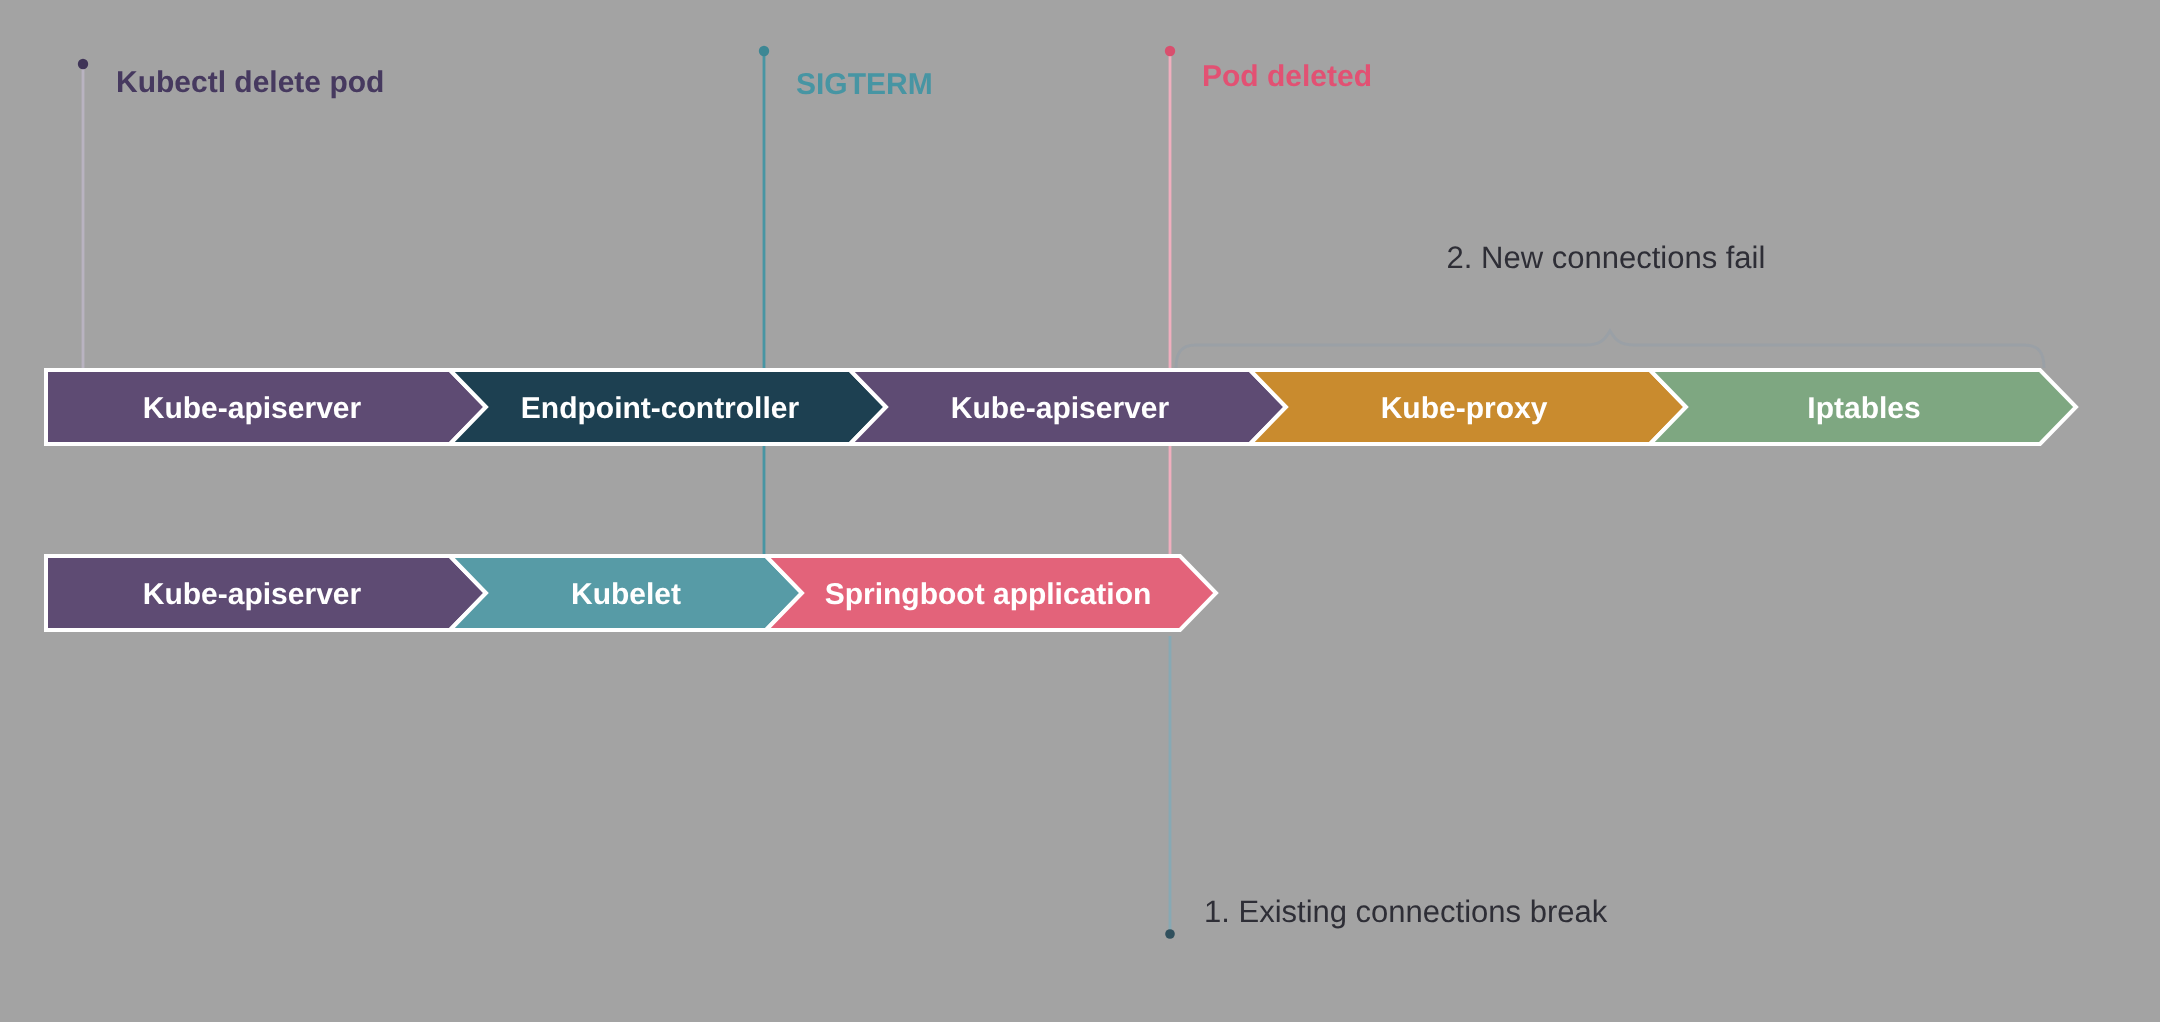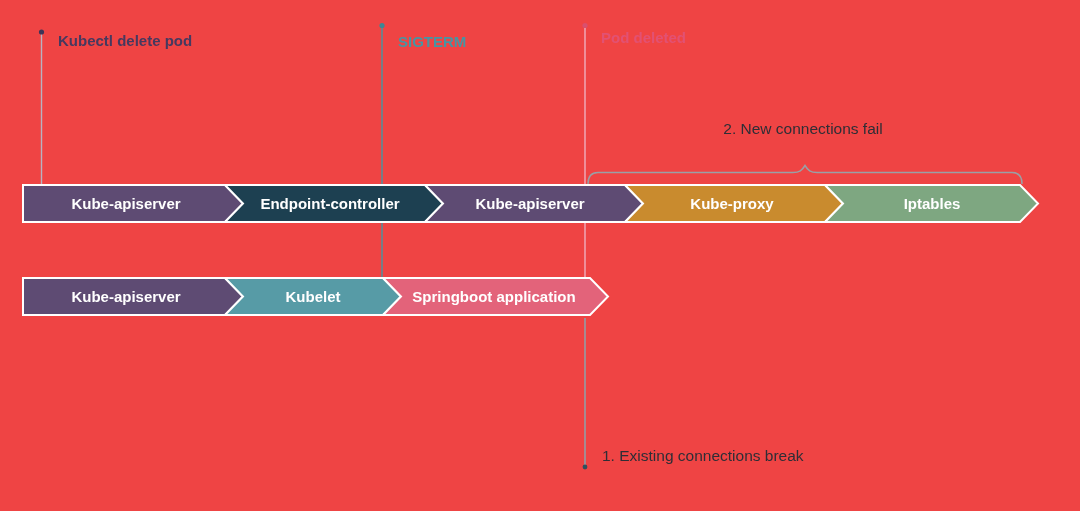--- a/index.html
+++ b/index.html
@@ -5,21 +5,21 @@
   html, body {
     margin: 0;
     padding: 0;
     background: #ffffff;
     font-family: "Liberation Sans", sans-serif;
   }
   .canvas {
     position: relative;
     width: 1080px;
     height: 511px;
-    background: #ef4444;
+    background: #a3a3a3;
     overflow: hidden;
   }
   svg { display: block; }
   .marker-label {
     font-family: "Liberation Sans", sans-serif;
     font-size: 15px;
     font-weight: bold;
   }
   .segment-label {
     font-family: "Liberation Sans", sans-serif;

